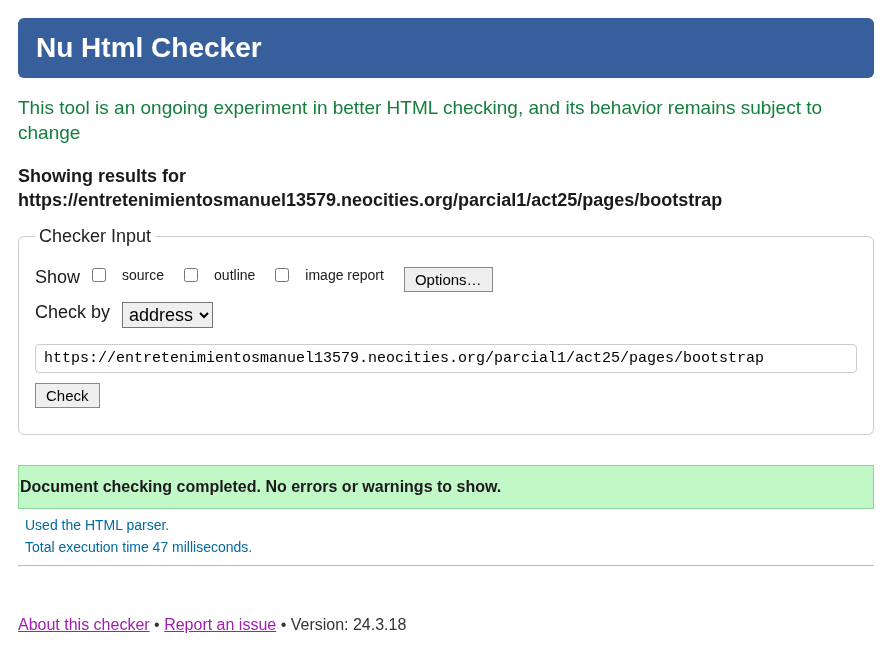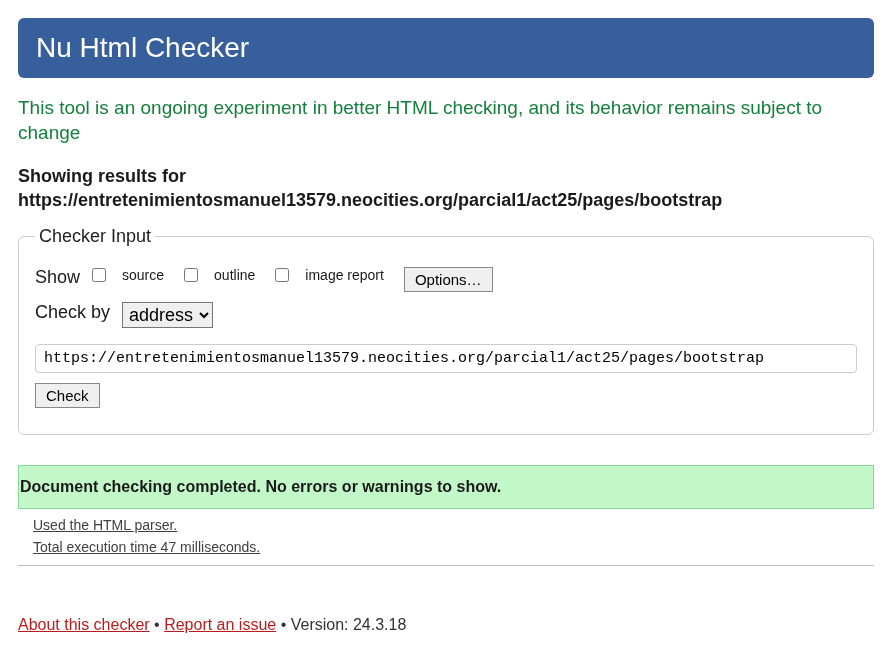--- a/index.html
+++ b/index.html
@@ -9,21 +9,21 @@
     background: #fff;
     color: #1a1a1a;
     font-size: 16px;
   }
   .header-banner {
     background: #365f9c;
     color: #fff;
     padding: 14px 18px;
     border-radius: 6px;
     font-size: 28px;
-    font-weight: normal;
+    font-weight: bold;
   }
   .subtitle {
     color: #15803d;
     font-size: 19px;
     margin: 18px 0 20px 0;
     line-height: 1.3;
   }
   .results-heading {
     font-weight: bold;
     font-size: 18px;
@@ -95,35 +95,34 @@
   .success-box {
     background: #c2f7c8;
     border: 1px solid #8bd696;
     padding: 12px 1px;
     font-weight: bold;
     font-size: 16px;
     margin: 30px 0 8px 0;
   }
   .details-line {
     font-size: 14px;
-    color: #404040;
-    margin: 6px 15px;
-    text-decoration: underline;
+    color: #0369a1;
+    margin: 6px 7px;
   }
   hr.sep {
     border: none;
     border-top: 1px solid #bbb;
     margin: 10px 0 50px 0;
   }
   .footer {
     font-size: 16px;
     color: #333;
   }
   .footer a {
-    color: #b91c1c;
+    color: #a21caf;
     text-decoration: underline;
   }
 </style>
 </head>
 <body>
 
 <div class="header-banner">
   <span>Nu Html Checker</span>
 </div>
 

